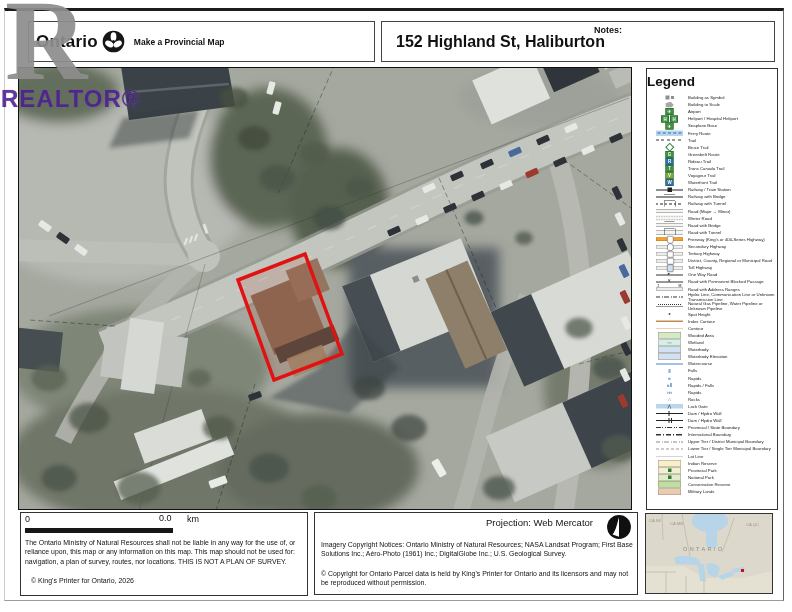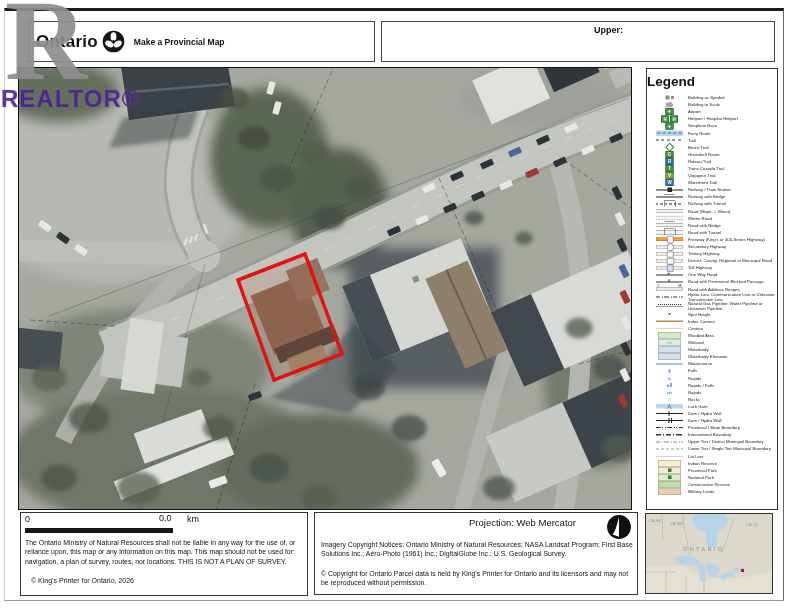--- a/index.html
+++ b/index.html
@@ -100,21 +100,21 @@
   .y-lot{width:54px;height:1.2px;background:#aaa}
   
   .fl{position:absolute;left:20px;top:512px;width:288px;height:84px;border:1px solid #333;box-sizing:border-box}
   .f0{position:absolute;left:4px;top:1px;font-size:9px}
   .fe{position:absolute;left:138px;top:0;font-size:9px}
   .fk{position:absolute;left:166px;top:1px;font-size:9px}
   .fbar{position:absolute;left:4px;top:15px;width:148px;height:5px;background:#161616}
   .fdis{position:absolute;left:4px;top:25px;width:278px;font-size:6.9px;line-height:9.4px;color:#111}
   .fcop{position:absolute;left:10px;top:64px;font-size:7px}
   .fm{position:absolute;left:314px;top:512px;width:324px;height:83px;border:1px solid #333;box-sizing:border-box}
-  .fproj{position:absolute;right:61px;top:4px;font-size:9.5px}
+  .fproj{position:absolute;right:44px;top:4px;font-size:9.5px}
   .fnorth{position:absolute;right:5px;top:1px}
   .fimg{position:absolute;left:6px;top:27px;width:312px;font-size:6.9px;line-height:9px}
   .fpar{position:absolute;left:6px;top:56px;width:312px;font-size:6.9px;line-height:9px}
   .fi{position:absolute;left:645px;top:513px;width:128px;height:81px;border:1px solid #333;box-sizing:border-box;overflow:hidden}
 </style>
 </head>
 <body>
 
 <div class="page">
   <div class="frame"></div>
@@ -129,21 +129,22 @@
         <ellipse cx="4.4" cy="2.6" rx="3" ry="4.6" transform="rotate(240 4.4 2.6)"></ellipse>
       </g>
       <circle r="1.6" fill="#161616"></circle>
     </svg>
     <div class="min-block">
       <div class="min-sub">Make a Provincial Map</div>
     </div>
   </div>
 
   <div class="hdr-right">
-    <span class="notes">Upper:</span>
+    <span class="addr">152 Highland St, Haliburton</span>
+    <span class="notes">Notes:</span>
   </div>
 
   <div class="mapbox">
     <svg width="612" height="441" viewBox="0 0 612 441">
       <defs>
         <filter id="b1" x="-40%" y="-40%" width="180%" height="180%">
             <feGaussianBlur stdDeviation="6"></feGaussianBlur>
           </filter>
         <filter id="b2" x="-40%" y="-40%" width="180%" height="180%">
             <feGaussianBlur stdDeviation="2"></feGaussianBlur>

